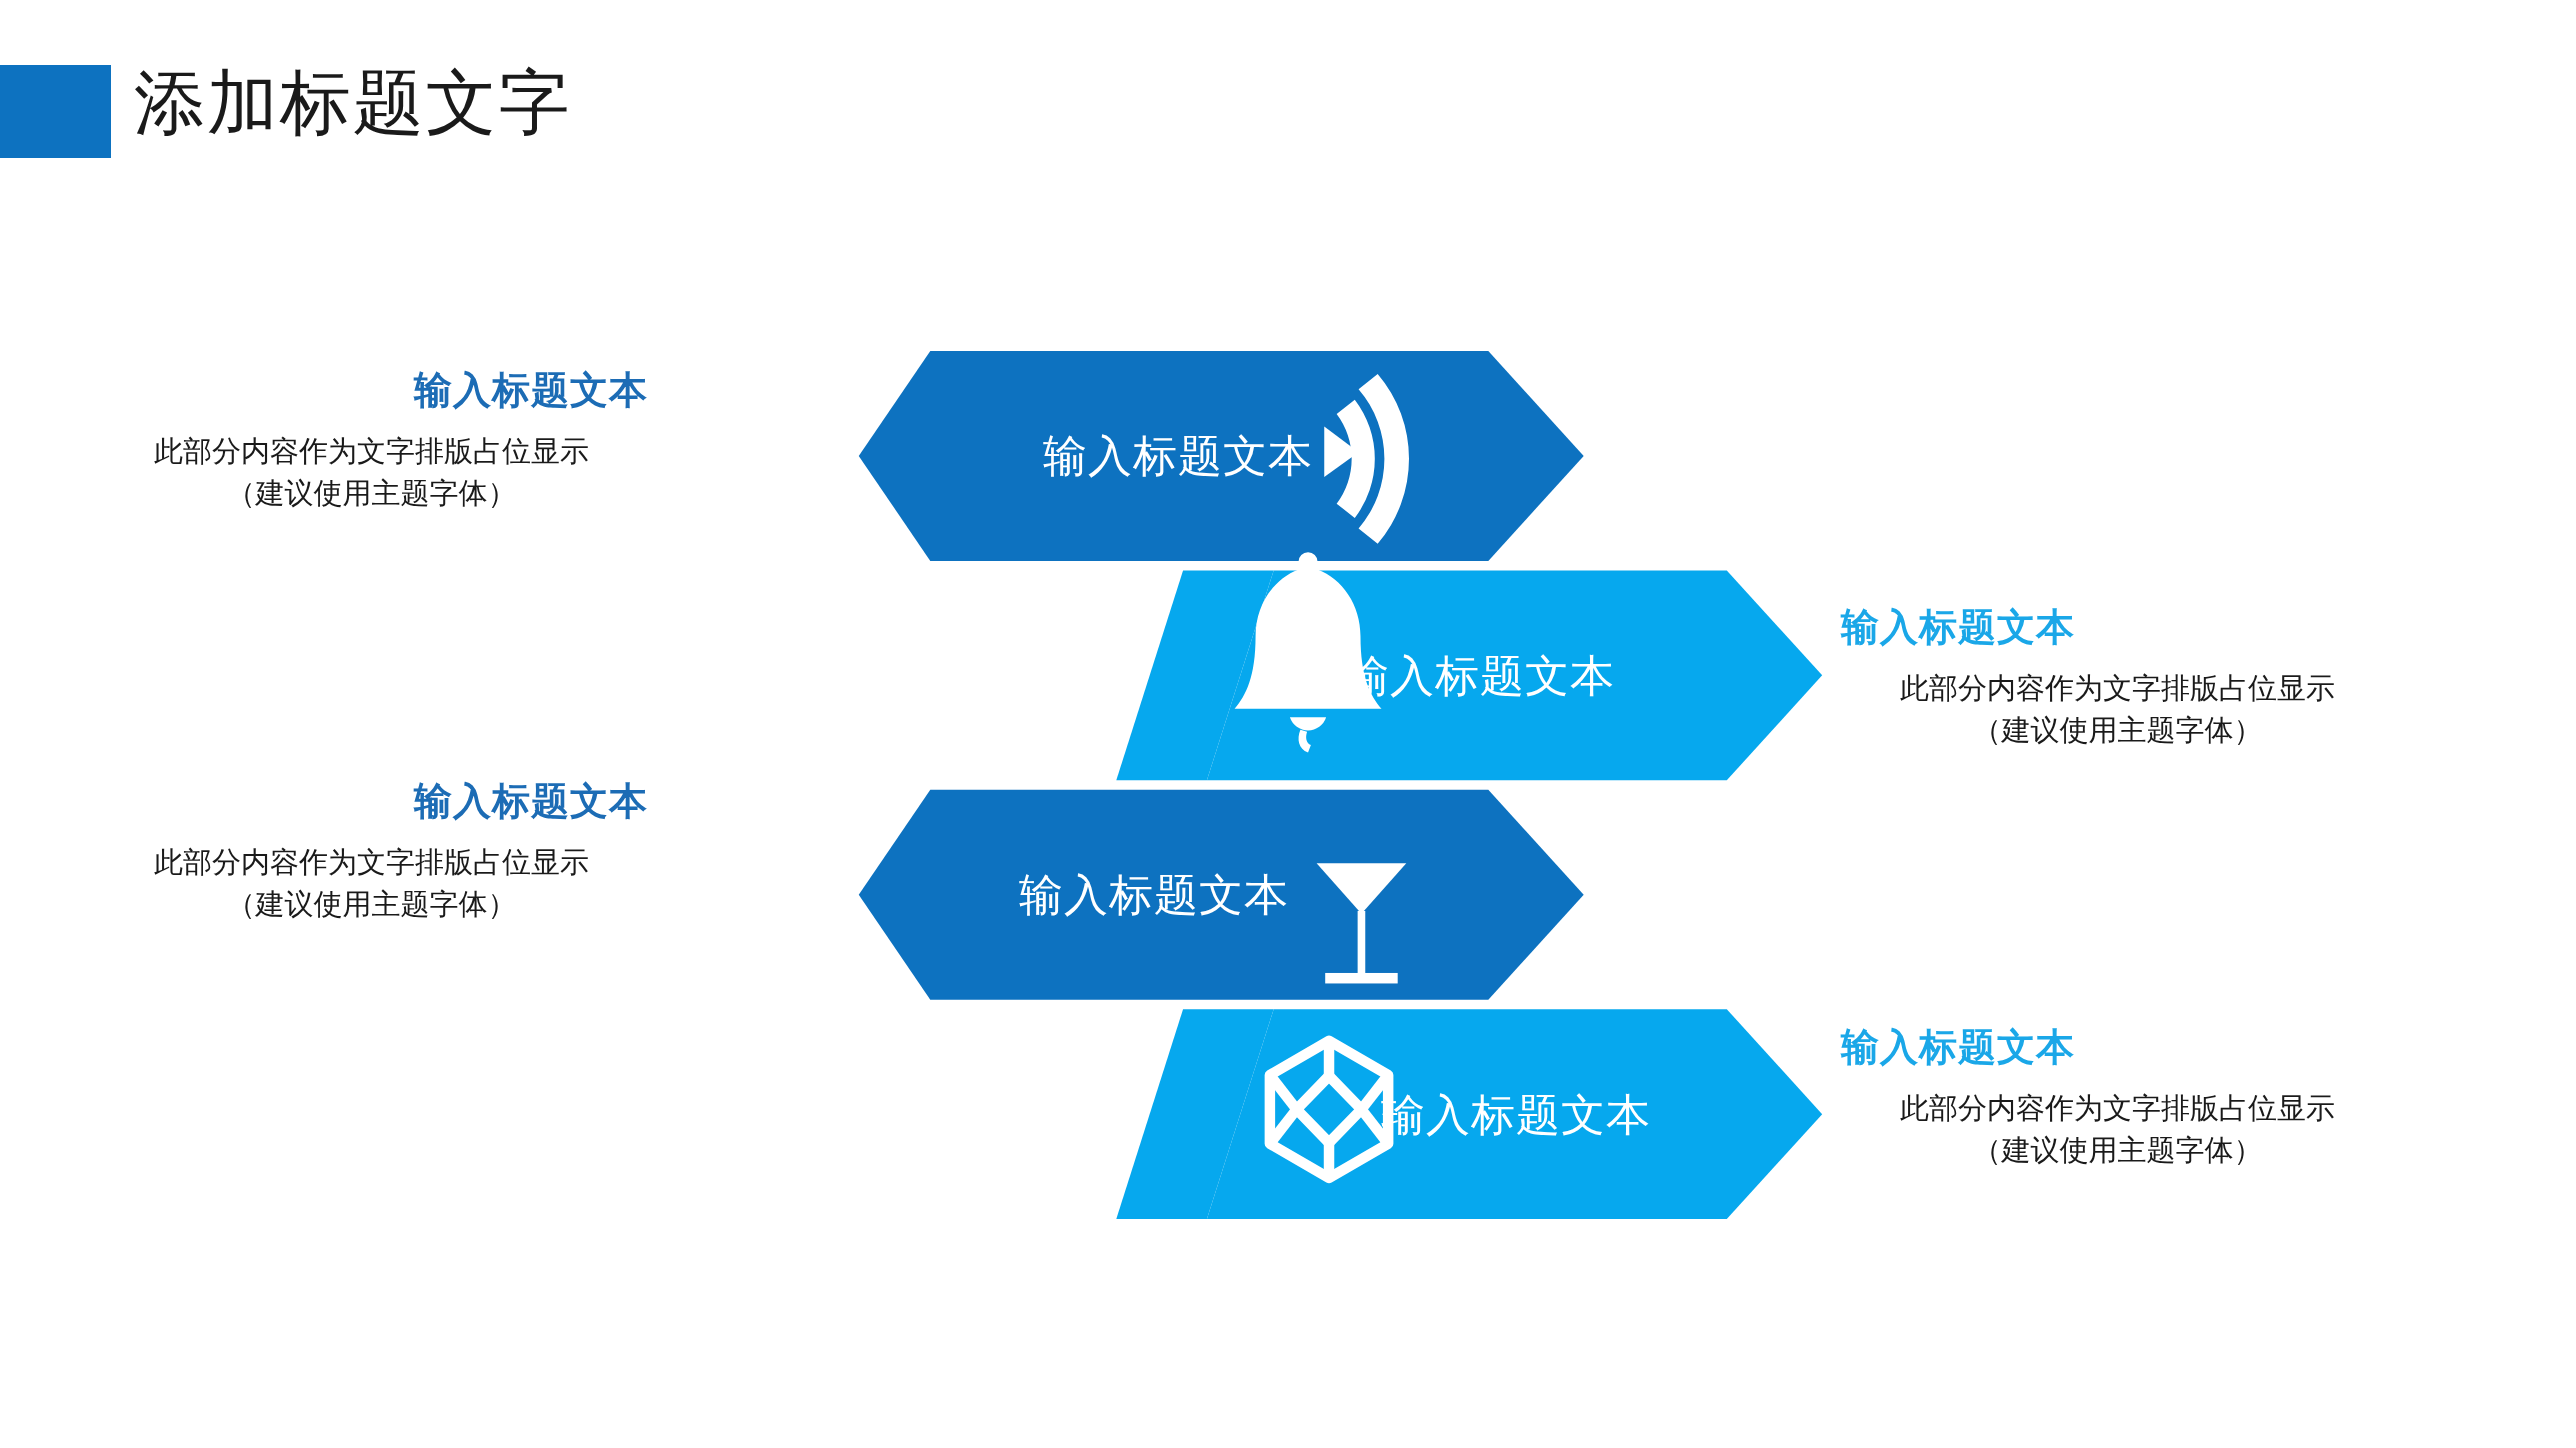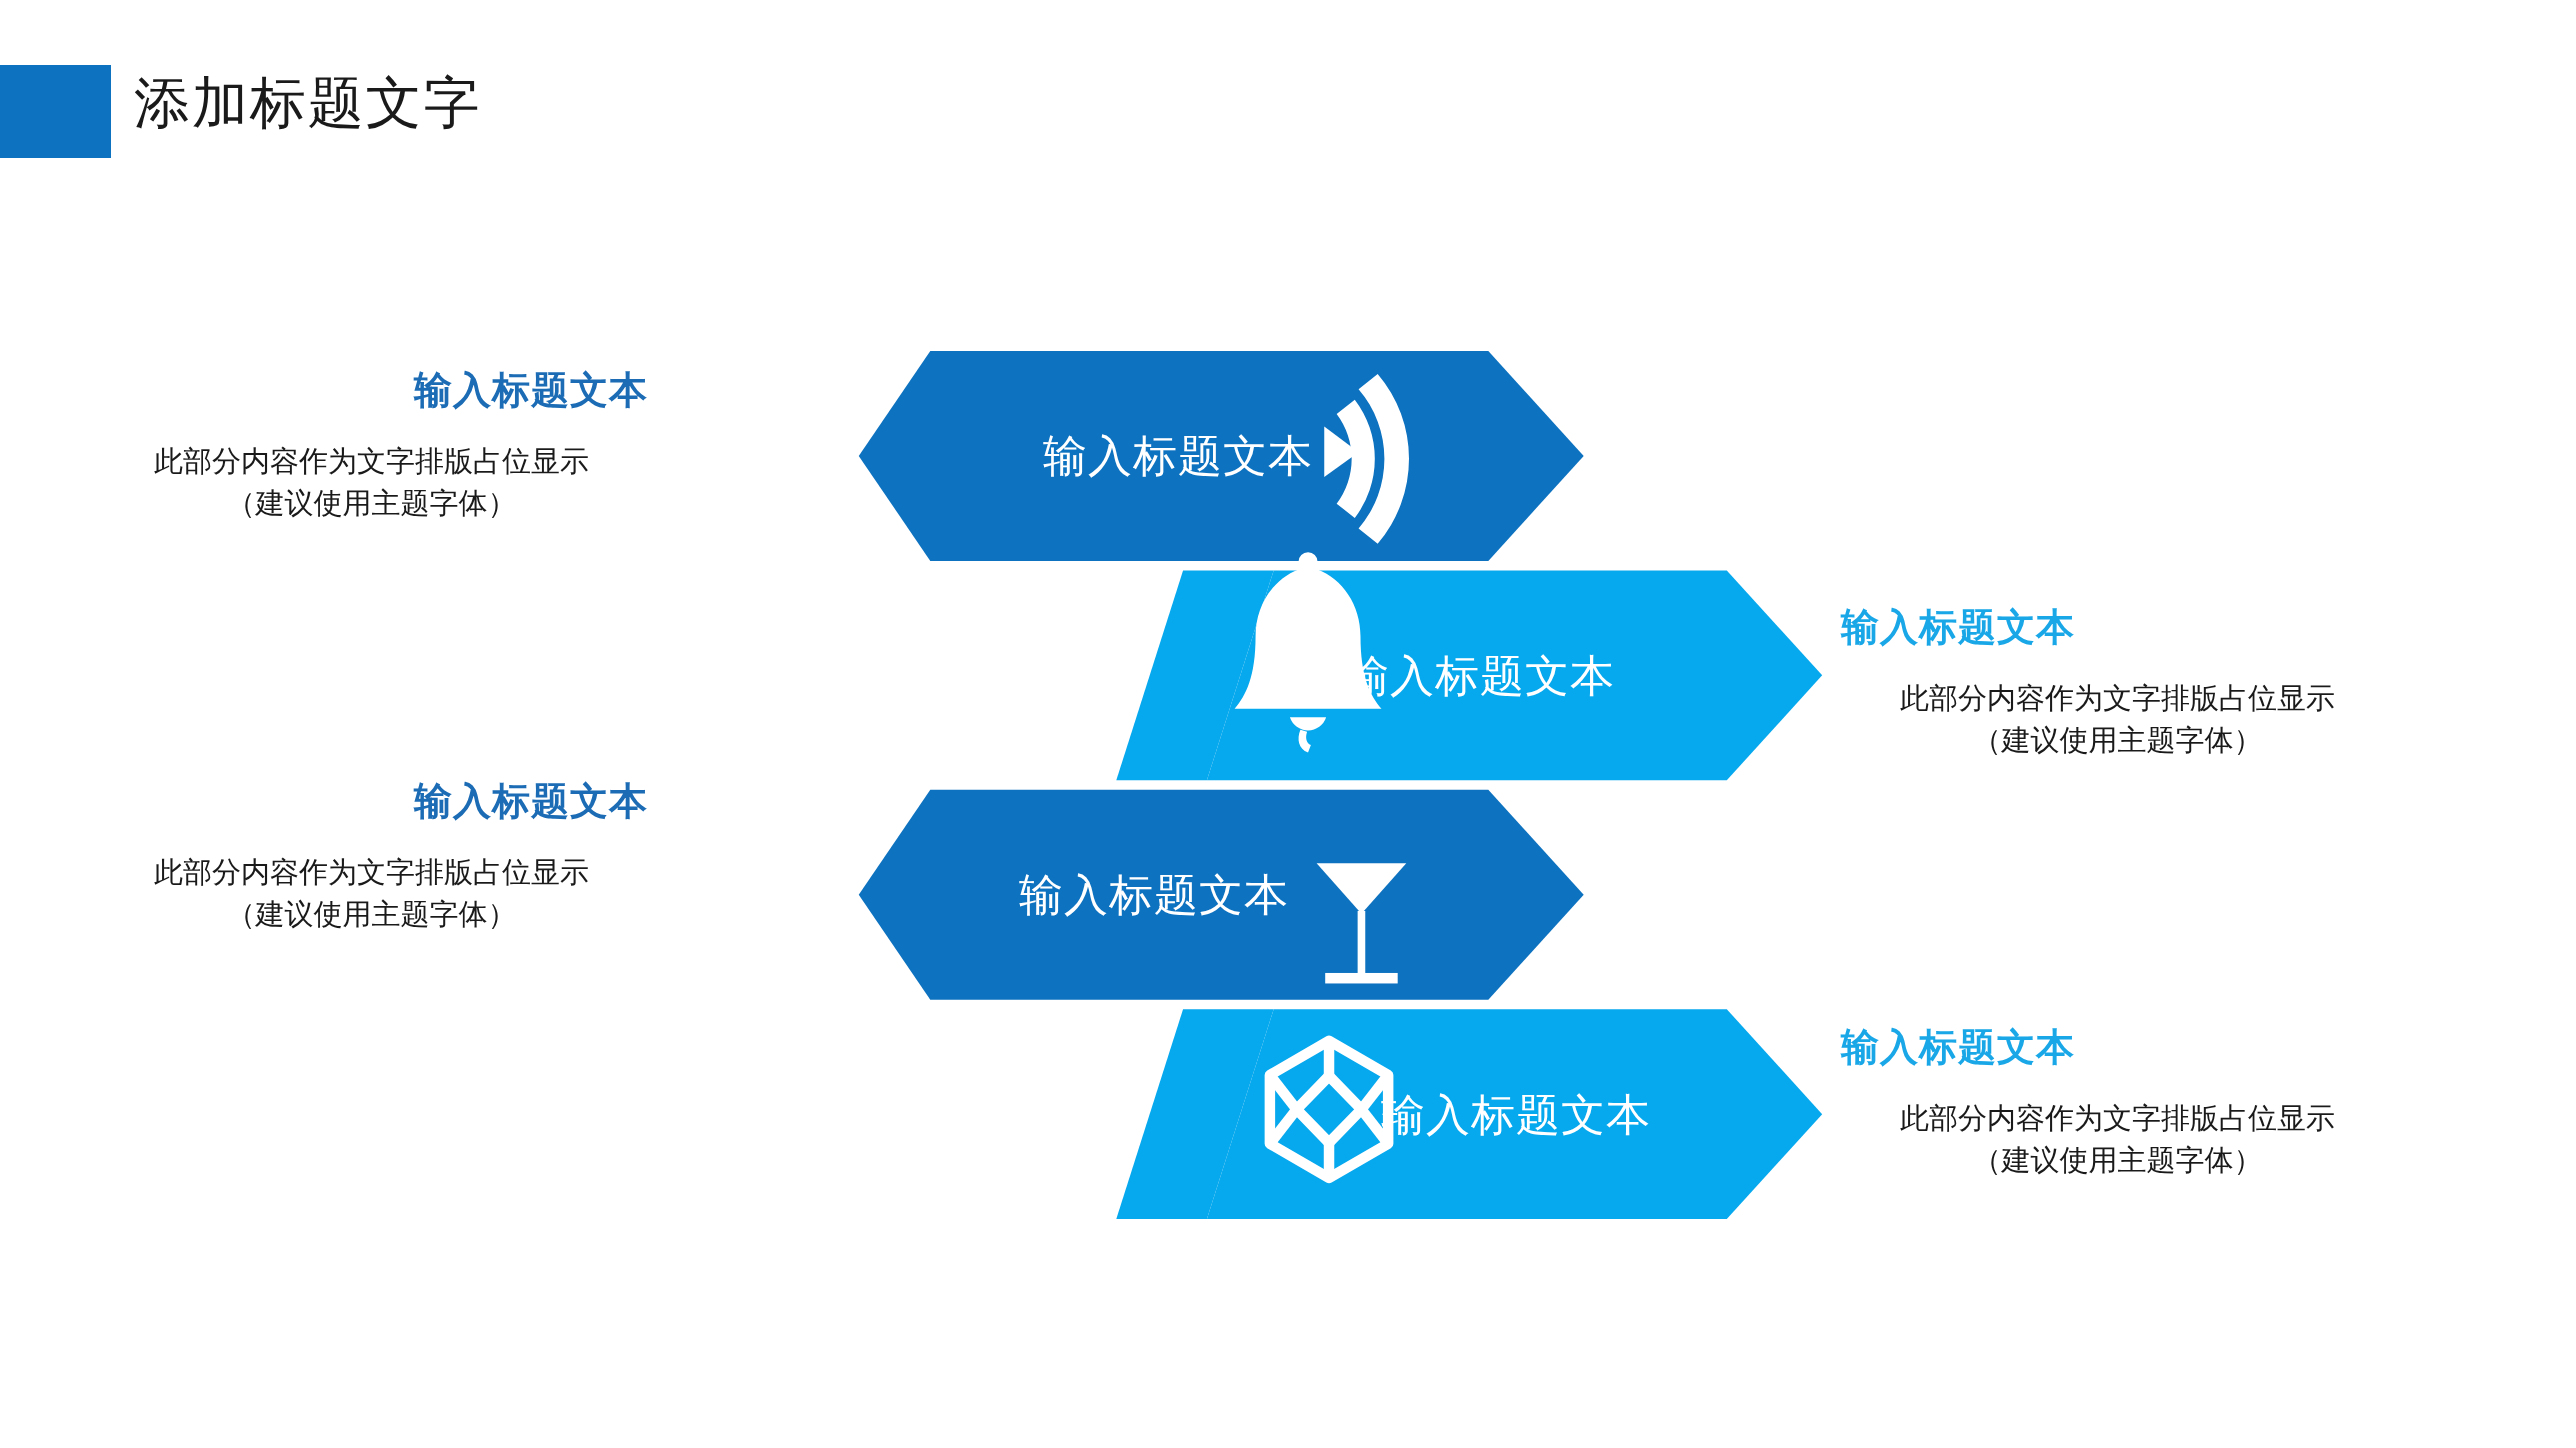--- a/index.html
+++ b/index.html
@@ -28,21 +28,21 @@
     left: 0;
     top: 65px;
     width: 111px;
     height: 93px;
     background: #0D72C0;
   }
   #page-title {
     position: absolute;
     left: 134px;
     top: 57px;
-    font-size: 56px;
+    font-size: 71px;
     line-height: 92px;
     color: #1a1a1a;
     font-weight: 400;
     letter-spacing: 1.9px;
     white-space: nowrap;
   }
 
   
   #diagram {
     position: absolute;
@@ -76,21 +76,21 @@
     font-size: 38px;
     line-height: 52px;
     font-weight: bold;
     letter-spacing: 1px;
     white-space: nowrap;
   }
   .side-block .s-body {
     font-size: 29px;
     line-height: 42px;
     color: #1a1a1a;
-    margin-top: 24px;
+    margin-top: 14px;
     white-space: nowrap;
   }
   .side-left  { text-align: right; }
   .side-right { text-align: left; }
   .side-left .s-body, .side-right .s-body { text-align: center; }
   .head-dark { color: #1C6CB5; }
   .head-light { color: #1AA7E8; }
 
   #block-1 { left: 95px; top: 364px; }
   #block-2 { left: 1841px; top: 601px; }

